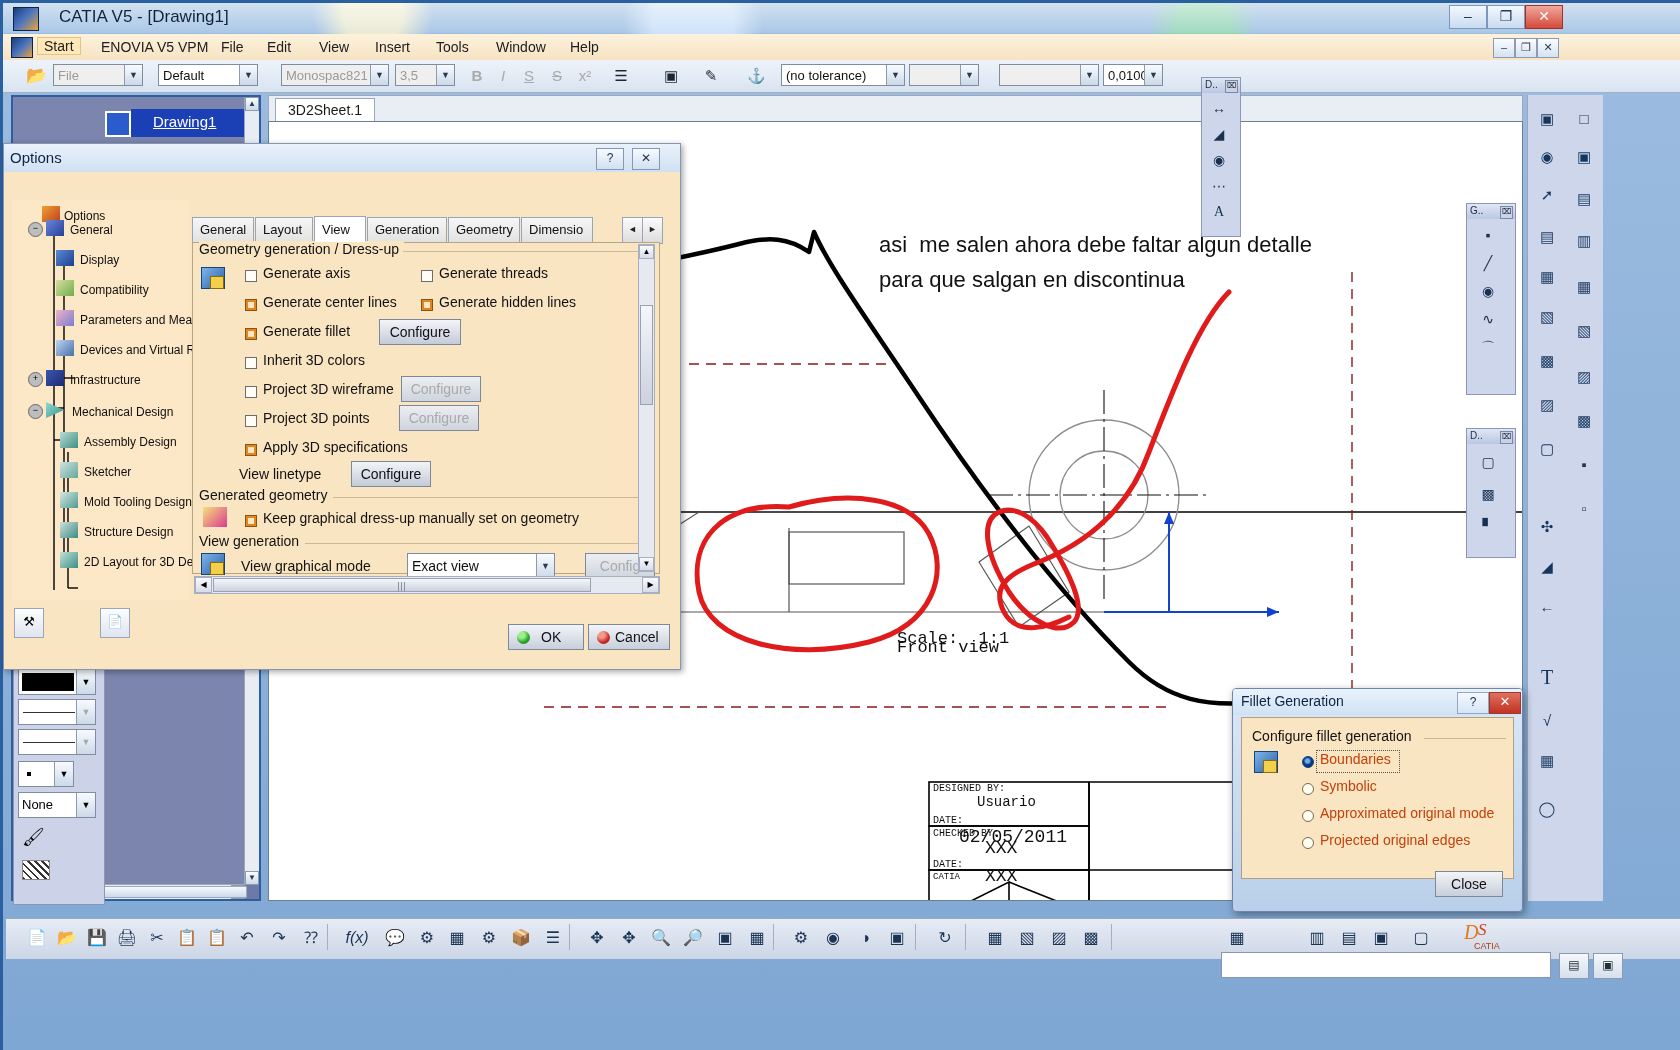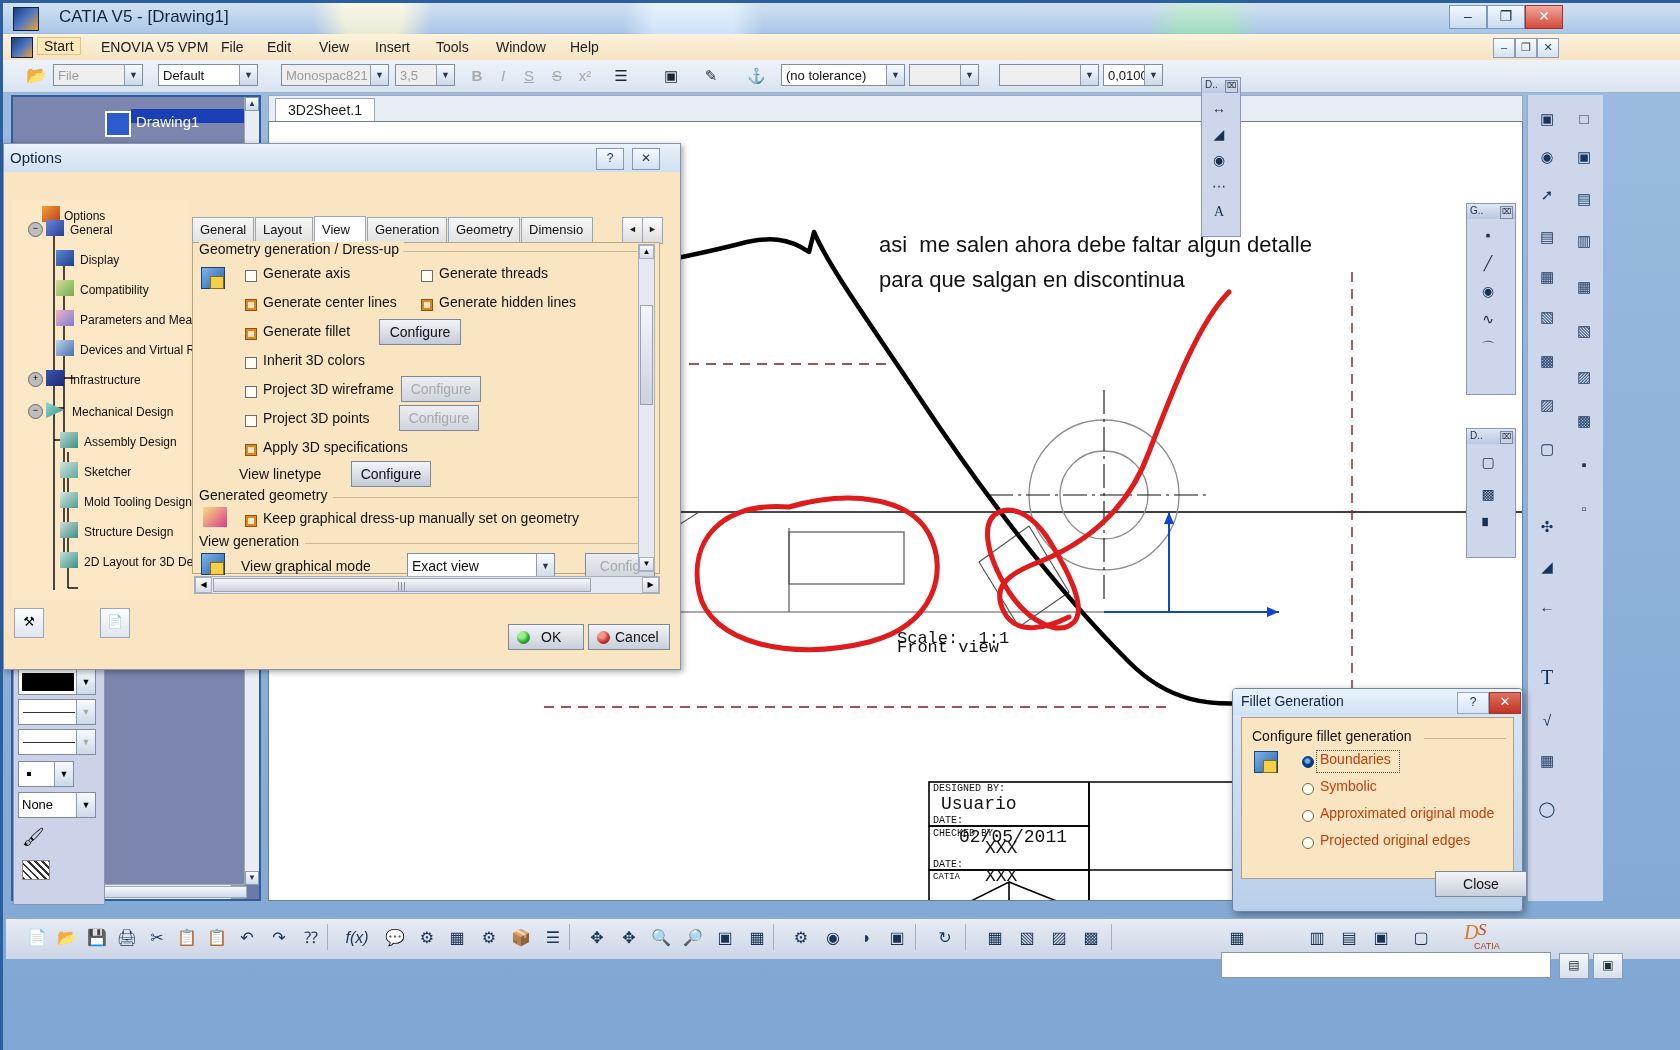--- a/index.html
+++ b/index.html
@@ -64,21 +64,21 @@
   .tbtn.dis{color:#a9a9a9;}
 
   
   #doc-tabbar{left:265px;top:92px;width:1255px;height:26px;background:#e9eef5;border:1px solid #9aa9bb;border-bottom:none;box-sizing:border-box;}
   #doc-tab{left:272px;top:95px;width:98px;height:23px;background:#fff;border:1px solid #9aa9bb;border-bottom:1px solid #fff;font-size:14px;color:#1a1a1a;text-align:center;line-height:22px;}
   #sheet{left:265px;top:118px;width:1255px;height:780px;background:#ffffff;border:1px solid #6f7f92;box-sizing:border-box;overflow:hidden;}
 
   
   #spec-tree{left:8px;top:92px;width:250px;height:806px;background:#6f79a6;border:2px solid #2f5ea0;box-sizing:border-box;}
   #spec-tree-inner{position:absolute;left:0;top:0;right:14px;bottom:14px;background:#7b85ae;}
-  #tree-node{position:absolute;left:88px;top:12px;width:120px;height:14px;background:#1b3fb5;color:#fff;font-size:15px;line-height:25px;padding-left:5px;box-sizing:border-box;}
+  #tree-node{position:absolute;left:88px;top:12px;width:120px;height:28px;background:#1b3fb5;color:#fff;font-size:15px;line-height:25px;padding-left:22px;box-sizing:border-box;text-decoration:underline;}
   #tree-icon{position:absolute;left:92px;top:14px;width:22px;height:22px;border:2px solid #fff;background:#2b5ccc;}
   #st-vscroll{position:absolute;right:0;top:0;width:14px;bottom:14px;background:#e8edf4;border-left:1px solid #9aa9bb;}
   #st-hscroll{position:absolute;left:0;bottom:0;right:14px;height:14px;background:#e8edf4;border-top:1px solid #9aa9bb;}
   .sb-arrow{position:absolute;background:linear-gradient(180deg,#fbfdff,#ccd9e8);border:1px solid #8d9bac;font-size:8px;text-align:center;color:#2a3a4d;}
 
   
   #gprops{left:10px;top:660px;width:90px;height:240px;background:#ccd3e8;border:1px solid #8b97b5;}
   .gp-combo{position:absolute;left:4px;width:78px;height:26px;border:1px solid #7f8d9e;background:#fff;box-sizing:border-box;}
   .gp-combo .arw{position:absolute;right:0;top:0;width:18px;height:24px;background:linear-gradient(180deg,#f8fbff,#ccd9e8);border-left:1px solid #8d9bac;text-align:center;font-size:9px;line-height:24px;}
   .gp-combo.dis .arw{color:#a9a9a9;}
@@ -358,21 +358,21 @@
         <path d="M 740 760 L 790 780" stroke="#000"></path>
       </g>
     </svg>
 
     <div class="note-text" style="left:610px;top:145px">para que salgan en discontinua</div>
     <div class="note-text" style="left:610px;top:110px">asi  me salen ahora debe faltar algun detalle</div>
     <div class="mono-text" style="left:628px;top:516px">Front view</div>
     <div class="mono-text" style="left:628px;top:507px">Scale:  1:1</div>
 
     <div class="mono-text" style="left:664px;top:661px;font-size:10px">DESIGNED BY:</div>
-    <div class="mono-text" style="left:672px;top:672px;font-size:18px">Usuario</div>
+    <div class="mono-text" style="left:708px;top:672px;font-size:14px">Usuario</div>
     <div class="mono-text" style="left:664px;top:693px;font-size:10px">DATE:</div>
     <div class="mono-text" style="left:690px;top:705px;font-size:18px">02/05/2011</div>
     <div class="mono-text" style="left:664px;top:706px;font-size:10px">CHECKED BY:</div>
     <div class="mono-text" style="left:716px;top:716px;font-size:18px">XXX</div>
     <div class="mono-text" style="left:664px;top:737px;font-size:10px">DATE:</div>
     <div class="mono-text" style="left:716px;top:744px;font-size:18px">XXX</div>
     <div class="mono-text" style="left:664px;top:750px;font-size:9px">CATIA</div>
   </div>
 
   <div class="ftbar" style="left:1198px;top:74px;width:38px;height:158px">
@@ -627,21 +627,21 @@
 
       <div class="radio" style="left:60px;top:65px"></div>
       <div class="rlbl" style="left:78px;top:60px">Symbolic</div>
 
       <div class="radio" style="left:60px;top:92px"></div>
       <div class="rlbl" style="left:78px;top:87px">Approximated original mode</div>
 
       <div class="radio" style="left:60px;top:119px"></div>
       <div class="rlbl" style="left:78px;top:114px">Projected original edges</div>
     </div>
-    <div class="okbtn" style="left:202px;top:182px;width:92px;text-align:center">Close</div>
+    <div class="okbtn" style="left:202px;top:182px;width:68px;text-align:center">Close</div>
   </div>
 
   <div class="abs" id="bottom-tb"></div>
   <div class="btb" style="left:20px">📄</div>
   <div class="btb" style="left:50px">📂</div>
   <div class="btb" style="left:80px">💾</div>
   <div class="btb" style="left:110px">🖨</div>
   <div class="btb" style="left:140px">✂</div>
   <div class="btb" style="left:170px">📋</div>
   <div class="btb" style="left:200px">📋</div>

